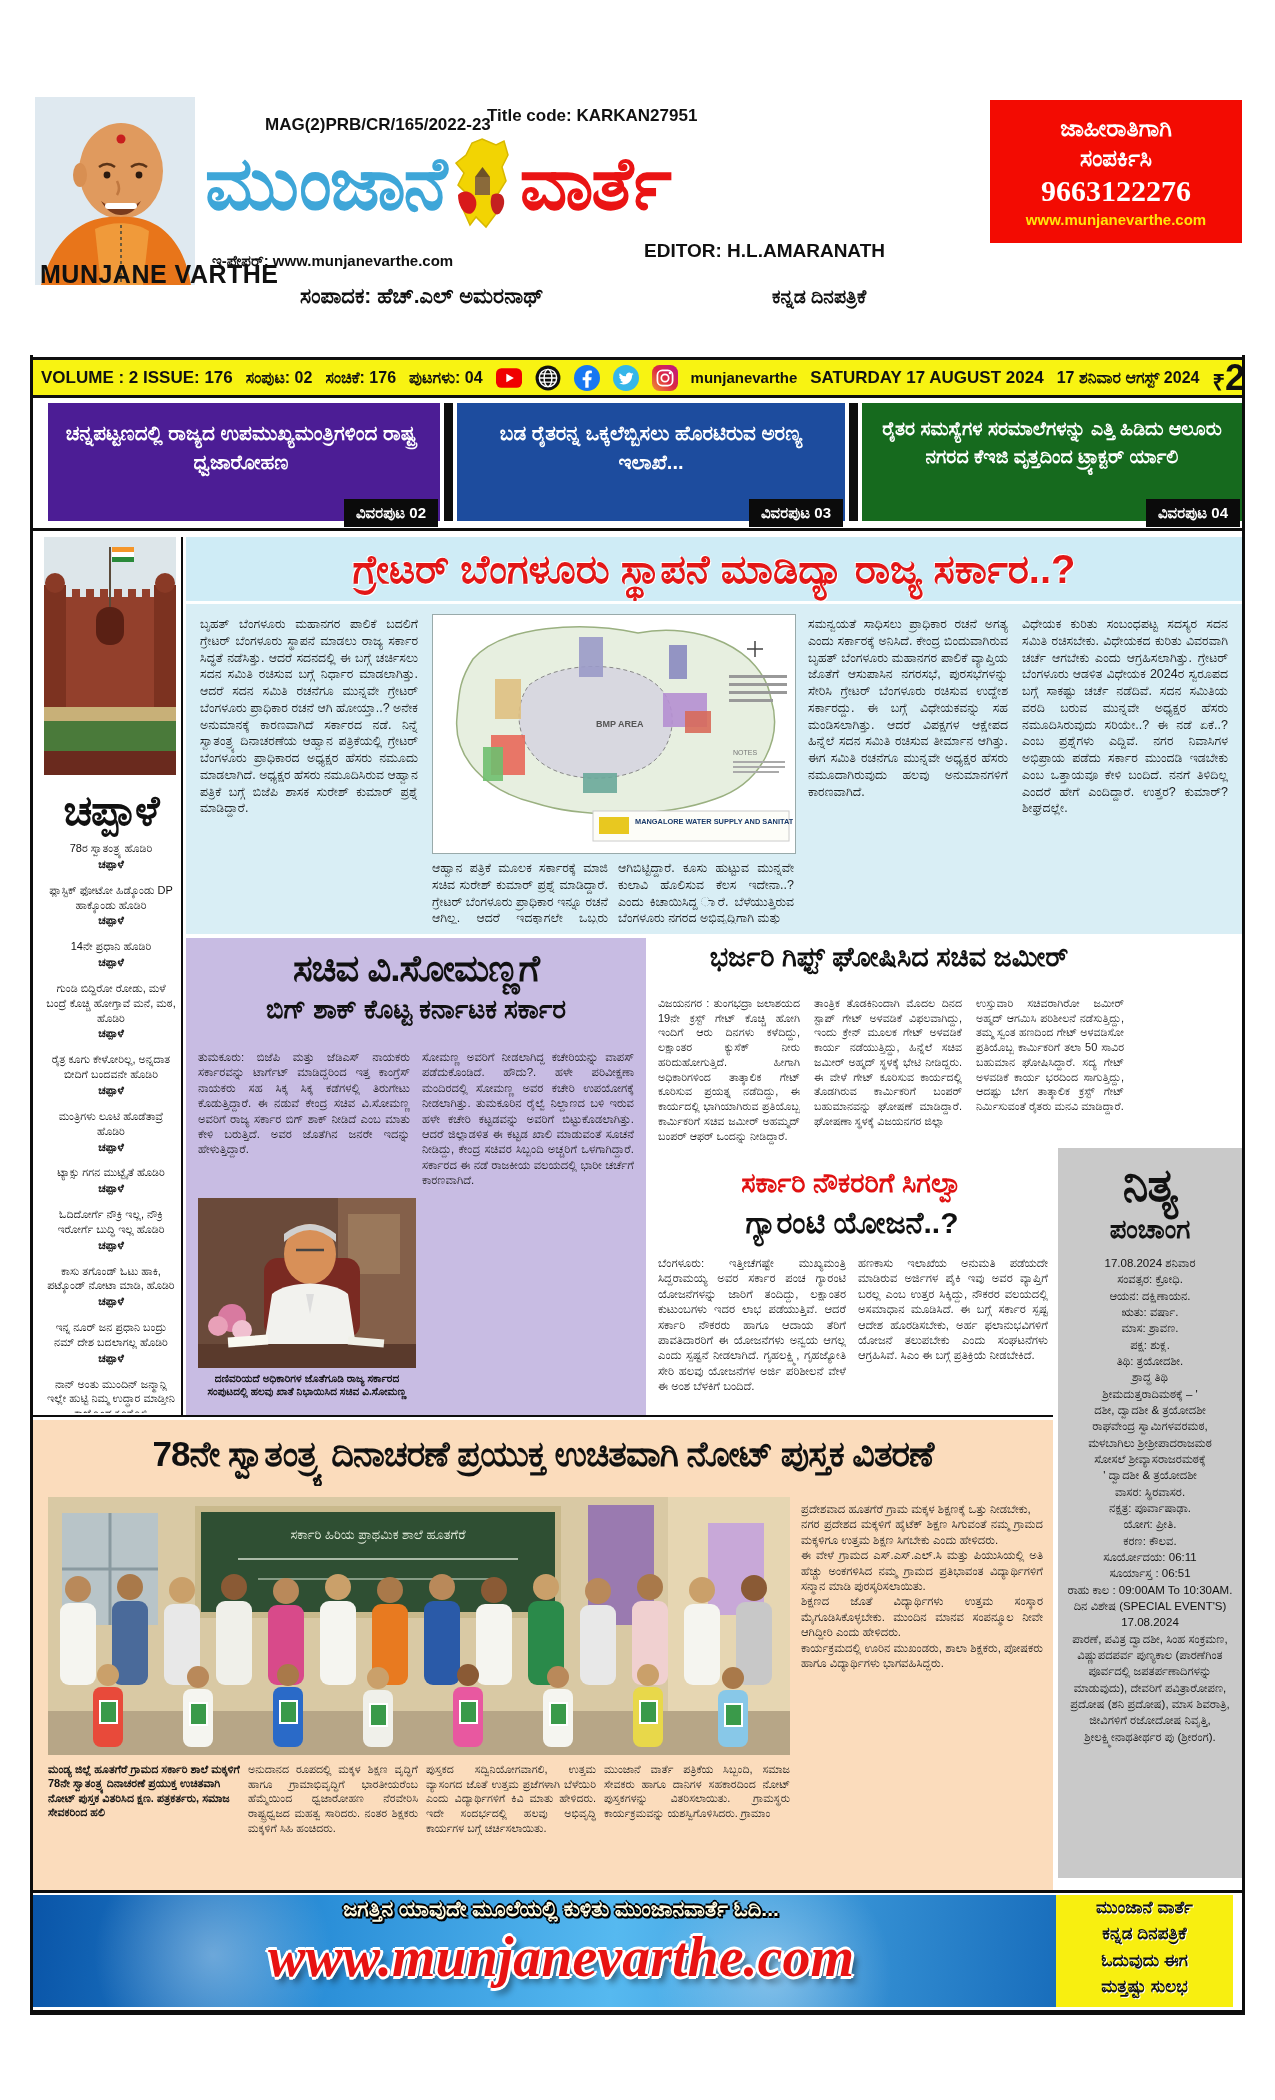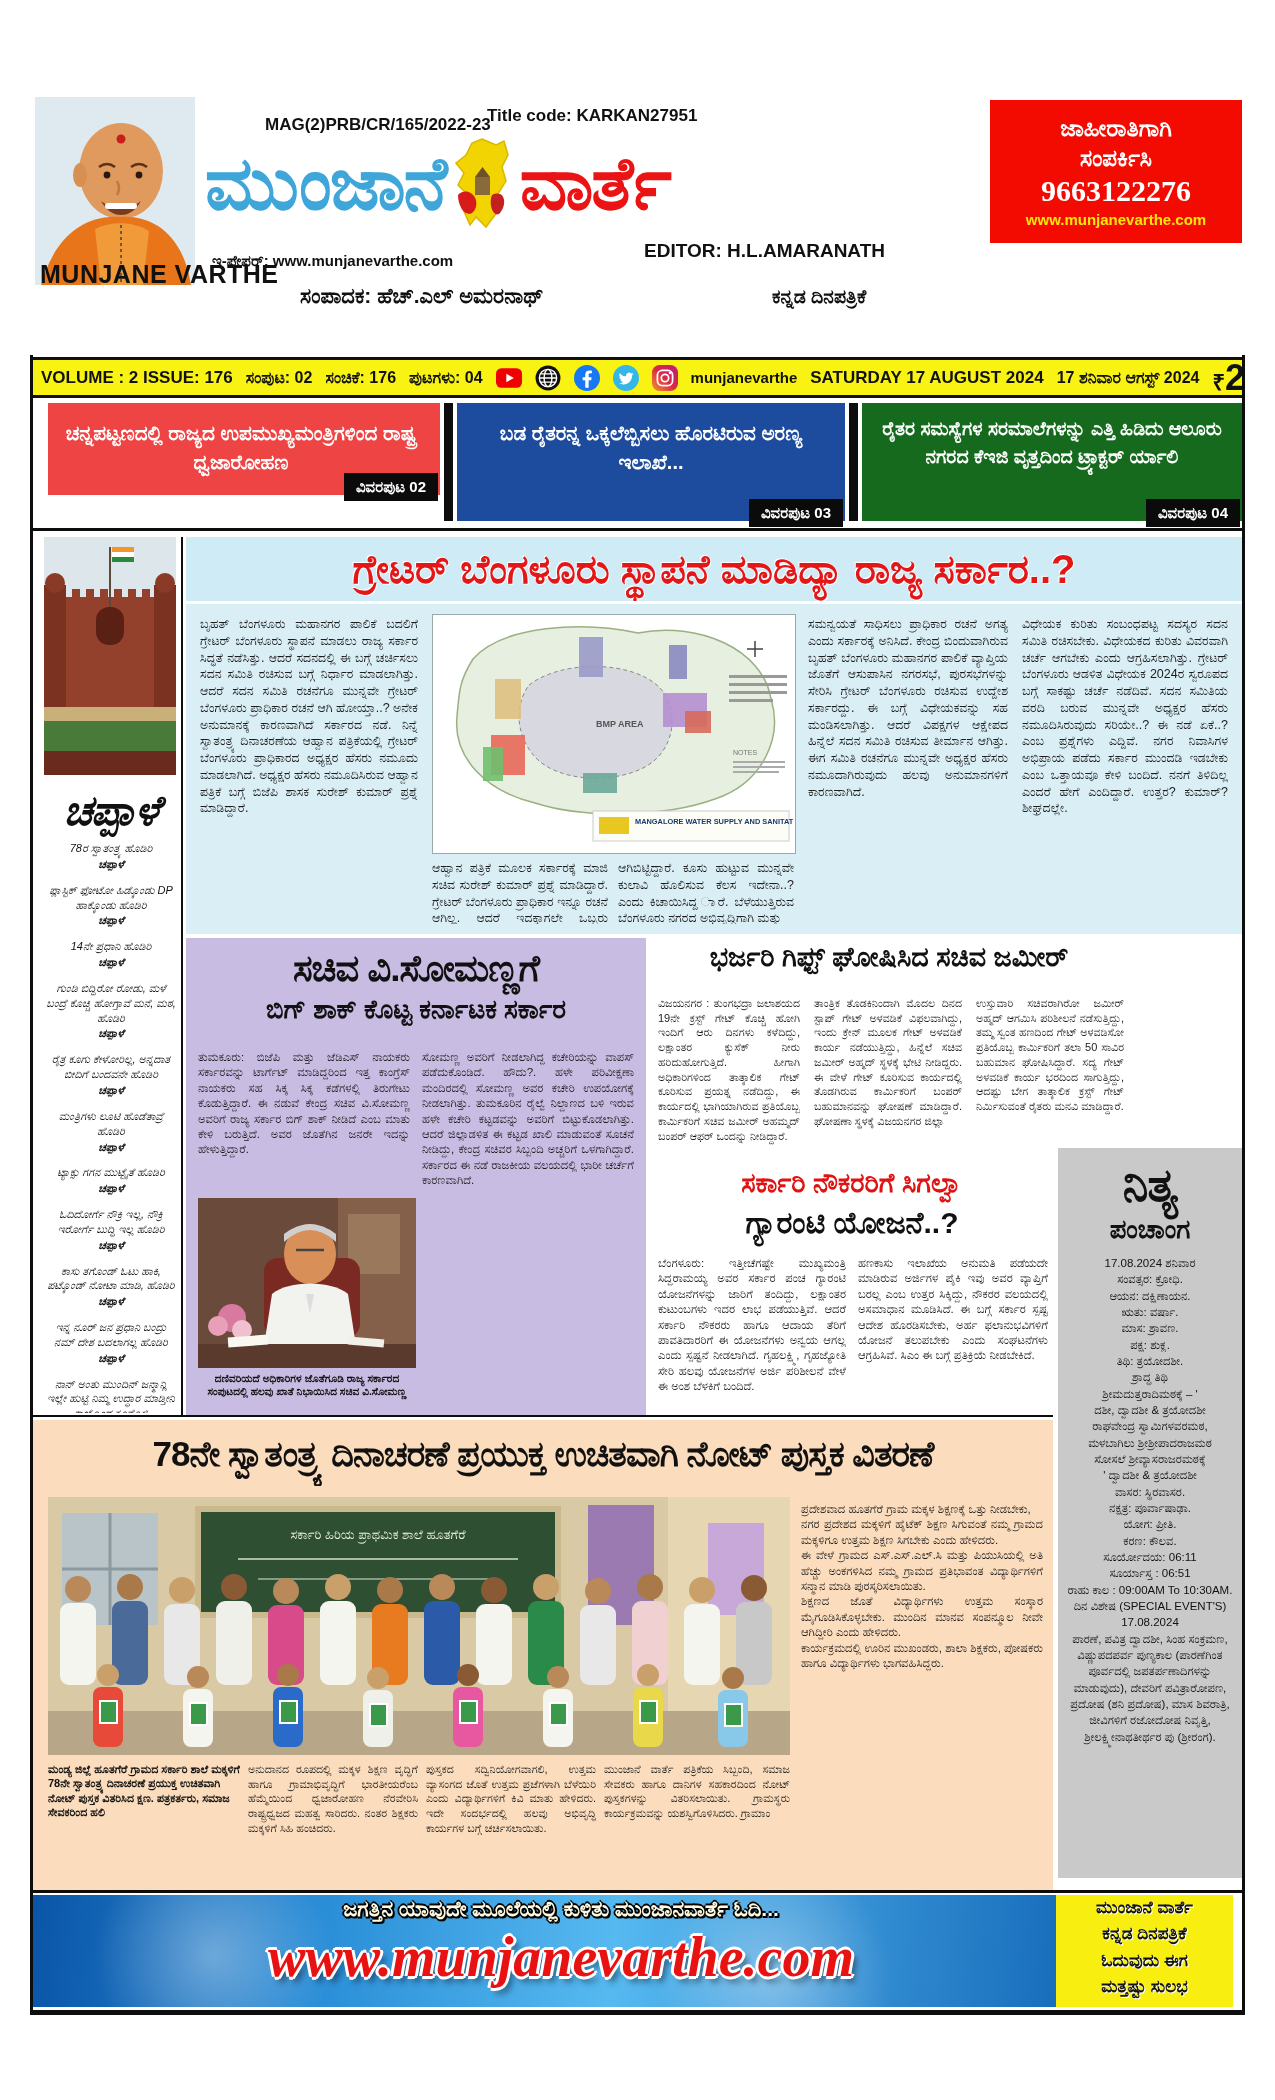--- a/index.html
+++ b/index.html
@@ -163,21 +163,21 @@
         </svg>
     </span>
     <span class="t" style="font-size:15px;">munjanevarthe</span>
     <span class="t" style="font-size:17px;">SATURDAY  17 AUGUST 2024</span>
     <span class="t">17 ಶನಿವಾರ ಆಗಸ್ಟ್ 2024</span>
     <span style="white-space:nowrap;">
       <span class="bold" style="font-size:22px;">₹</span><span class="bold" style="font-size:36px;line-height:1;">2</span>
     </span>
   </div>
 
-  <div class="abs teaser" style="left: 48px; top: 403px; width: 392px; height: 92px; background: #ef4444; padding-left: 8px;">
+  <div class="abs teaser" style="left: 48px; top: 403px; width: 392px; height: 118px; background: #4c1d95; padding-left: 8px;">
     <span>ಚನ್ನಪಟ್ಟಣದಲ್ಲಿ ರಾಜ್ಯದ ಉಪಮುಖ್ಯಮಂತ್ರಿಗಳಿಂದ ರಾಷ್ಟ್ರ ಧ್ವಜಾರೋಹಣ</span>
     <span class="tag">ವಿವರಪುಟ 02</span>
   </div>
   <div class="abs blackline" style="left:444px;top:403px;width:9px;height:118px;"></div>
   <div class="abs teaser" style="left: 457px; top: 403px; width: 388px; height: 118px; background: rgb(29, 76, 158);">
     <span>ಬಡ ರೈತರನ್ನ ಒಕ್ಕಲೆಬ್ಬಿಸಲು ಹೊರಟಿರುವ ಅರಣ್ಯ ಇಲಾಖೆ...</span>
     <span class="tag">ವಿವರಪುಟ 03</span>
   </div>
   <div class="abs blackline" style="left:849px;top:403px;width:9px;height:118px;"></div>
   <div class="abs teaser" style="left: 862px; top: 403px; width: 380px; height: 118px; font-size: 19px; padding-top: 12px; background: rgb(22, 106, 30);">
@@ -186,21 +186,21 @@
   </div>
 
   <div class="abs blackline" style="left:30px;top:355px;width:3px;height:1658px;"></div>
   <div class="abs blackline" style="left:1242px;top:355px;width:3px;height:1658px;"></div>
   <div class="abs blackline" style="left:30px;top:528px;width:1215px;height:3px;"></div>
   <div class="abs blackline" style="left:181px;top:537px;width:2px;height:878px;"></div>
   <div class="abs blackline" style="left:33px;top:1415px;width:1020px;height:2px;"></div>
   <div class="abs blackline" style="left:30px;top:1890px;width:1215px;height:3px;"></div>
   <div class="abs blackline" style="left:30px;top:2010px;width:1215px;height:5px;"></div>
 
-  <div id="sidebar" class="abs clip" style="left:44px;top:537px;width:134px;height:876px;font-style:italic;">
+  <div id="sidebar" class="abs clip" style="left:44px;top:537px;width:134px;height:876px;">
     <svg width="132" height="238" viewBox="0 0 132 238">
       <rect width="132" height="238" fill="#dde6ea"></rect>
       <rect x="0" y="60" width="132" height="120" fill="#93402c"></rect>
       <rect x="0" y="48" width="22" height="132" fill="#7c3220"></rect>
       <rect x="110" y="48" width="22" height="132" fill="#7c3220"></rect>
       <circle cx="11" cy="46" r="10" fill="#8a3a26"></circle>
       <circle cx="121" cy="46" r="10" fill="#8a3a26"></circle>
       <rect x="28" y="52" width="8" height="10" fill="#93402c"></rect>
         <rect x="42" y="52" width="8" height="10" fill="#93402c"></rect>
       <rect x="56" y="52" width="8" height="10" fill="#93402c"></rect>

